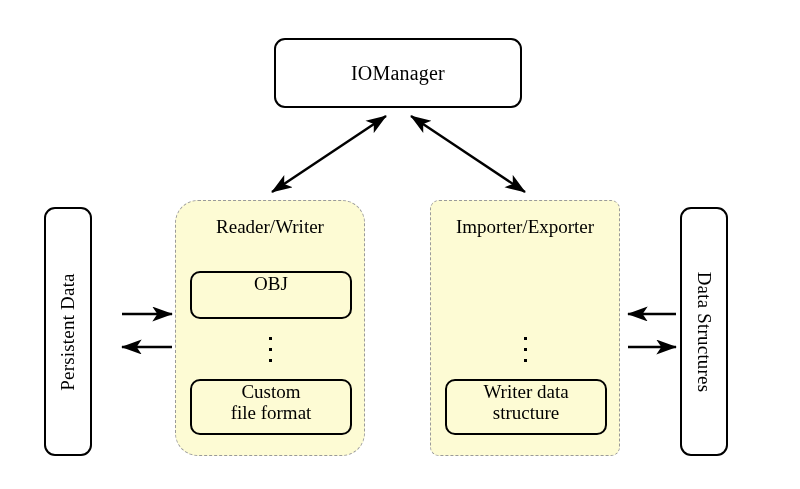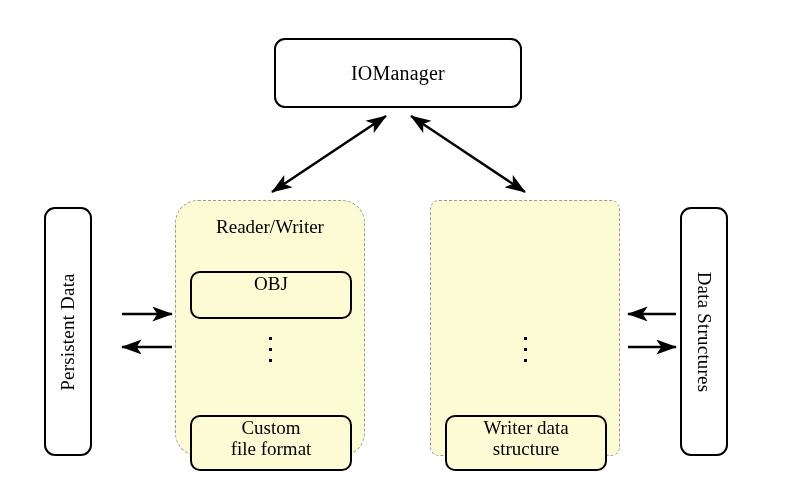--- a/index.html
+++ b/index.html
@@ -110,21 +110,20 @@
     justify-content: center;
     text-align: center;
   }
   .component-box.slot-first {
     top: 70px;
     height: 48px;
   }
   .component-box.slot-last {
     top: 178px;
     height: 56px;
-    margin-top: 36px;
   }
   .component-label {
     font-size: 19px;
     line-height: 1.12;
     padding: 0 4px;
   }
 
   
   .vdots {
     position: absolute;
@@ -200,20 +199,21 @@
 
     <div class="component-box slot-last">
       <span class="component-label">
         <span>Custom</span><br>
         <span>file format</span>
       </span>
     </div>
   </div>
 
   <div class="group-panel importer">
+    <div class="group-title">Importer/Exporter</div>
 
 
     <div class="vdots">
       <i></i>
         <i></i>
         <i></i>
     </div>
 
     <div class="component-box slot-last">
       <span class="component-label">

